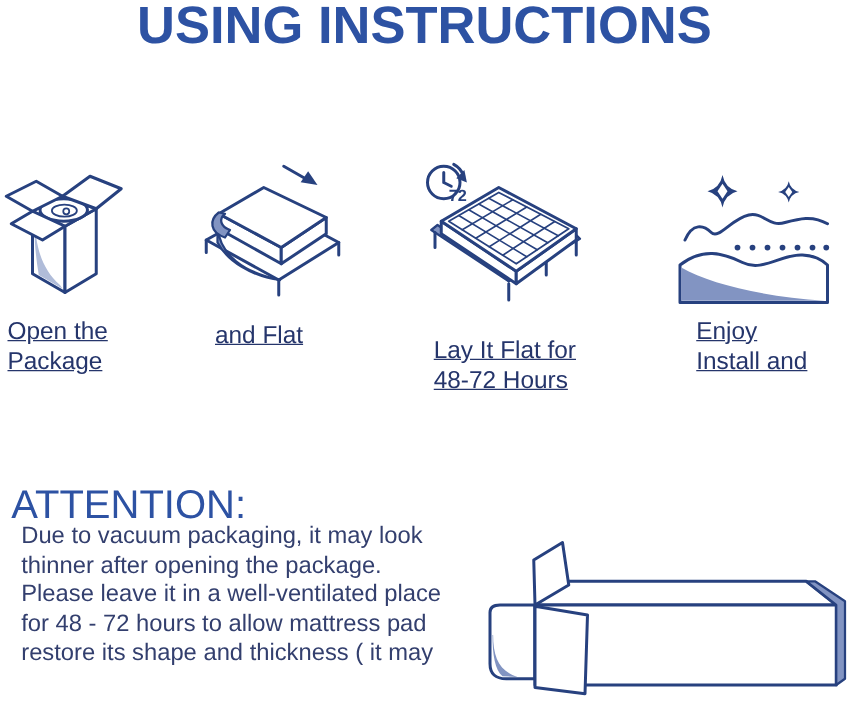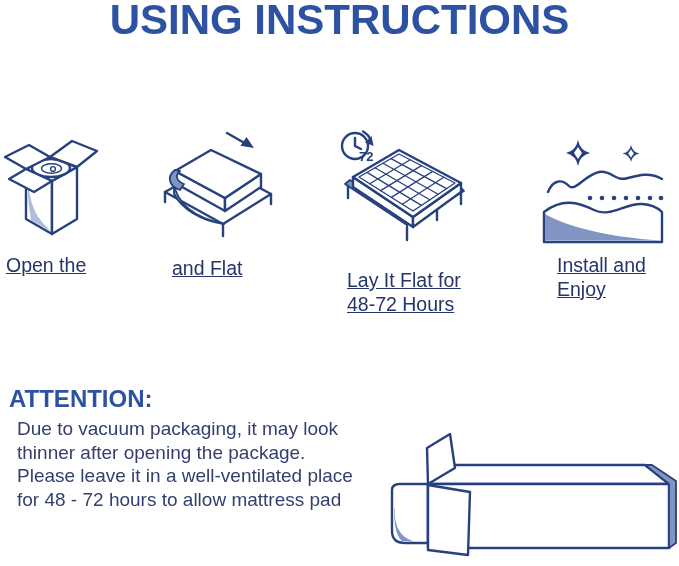--- a/index.html
+++ b/index.html
@@ -20,21 +20,21 @@
   .label{
     position:absolute;font-size:19.5px;line-height:24px;font-weight:500;
     color:var(--c-label,#25356b);
     text-decoration:underline;
   }
   .l1{left:6px;top:253px;}
   .l2{left:172px;top:256px;}
   .l3{left:347px;top:268px;}
   .l4{left:557px;top:253px;}
   .att-head{
-    position:absolute;left:9px;top:385px;font-size:24px;font-weight:700;
+    position:absolute;left:9px;top:385px;font-size:32px;font-weight:400;
     color:var(--c-accent,#2d52a3);
   }
   .att-body{
     position:absolute;left:17px;top:417px;font-size:19px;line-height:23.5px;
     color:var(--c-body,#333f6e);white-space:nowrap;
   }
   .boxart{position:absolute;left:387px;top:420px;width:292px;height:146px;}
   
   .ln{stroke:var(--c-navy,#27417f);fill:none;stroke-width:2.4;stroke-linejoin:round;stroke-linecap:round;}
   .lnf{stroke:var(--c-navy,#27417f);fill:#fff;stroke-width:2.4;stroke-linejoin:round;stroke-linecap:round;}
@@ -118,40 +118,42 @@
         <circle cx="98" cy="60" r="2.3"></circle>
           <circle cx="110" cy="60" r="2.3"></circle>
         <circle cx="121" cy="60" r="2.3"></circle>
       </g>
       <path class="lnf" d="M4,74 C22,60 38,64 54,72 C70,80 85,65 102,66 C112,66.6 118,70 122,74 L122,104 L4,104 Z"></path>
       <path class="shade" d="M5,76 L5,102.5 L120,102.5 C68,99 28,89 5,76 Z"></path>
     </svg>
 
     <div class="label l1">
       <div>Open the</div>
+      <div>Package</div>
     </div>
     <div class="label l2">
       <div>and Flat</div>
     </div>
     <div class="label l3">
       <div>Lay It Flat for</div>
       <div>48-72 Hours</div>
     </div>
     <div class="label l4">
+      <div>Enjoy</div>
       <div>Install and</div>
-      <div>Enjoy</div>
     </div>
   </div>
 
   <div class="att-head">ATTENTION:</div>
   <div class="att-body">
     <div>Due to vacuum packaging, it may look</div>
     <div>thinner after opening the package.</div>
     <div>Please leave it in a well-ventilated place</div>
     <div>for 48 - 72 hours to allow mattress pad</div>
+    <div>restore its shape and thickness ( it may</div>
   </div>
 
   <svg class="boxart" viewBox="0 0 292 146">
     <path class="lnf" d="M5,70 Q5,64 13,64 L41,64 L41,123 L18,123 Q5,123 5,111 Z"></path>
     <path class="shade" d="M7.5,88 C7.5,106 12.5,117 27,121.5 L15,121 C9,116 7,104 7,88 Z"></path>
     <path class="lnf" d="M41,64 L68,45 L258,45 L282,64 Z"></path>
     <path class="lnf" d="M41,64 L282,64 L282,128 L41,128 Z"></path>
     <path class="shadeln" d="M282,64 L258,45 L265,45 L289,61 L289,123 L282,128 Z"></path>
     <path class="lnf" d="M41,65 L83,72 L81,135 L41,130 Z"></path>
     <path class="lnf" d="M41,64 L40,28 L63,14 L68,48 Z"></path>

